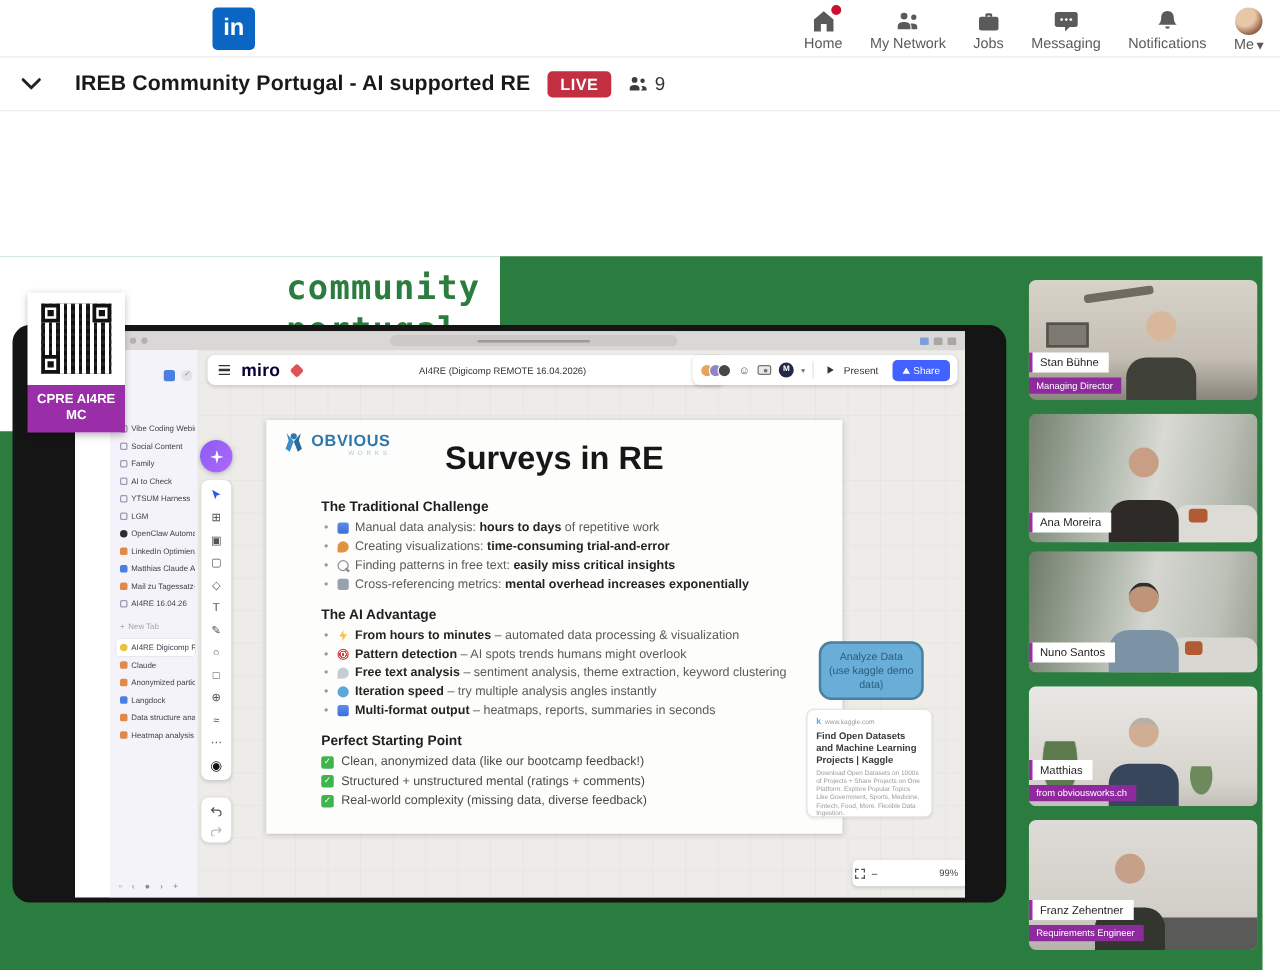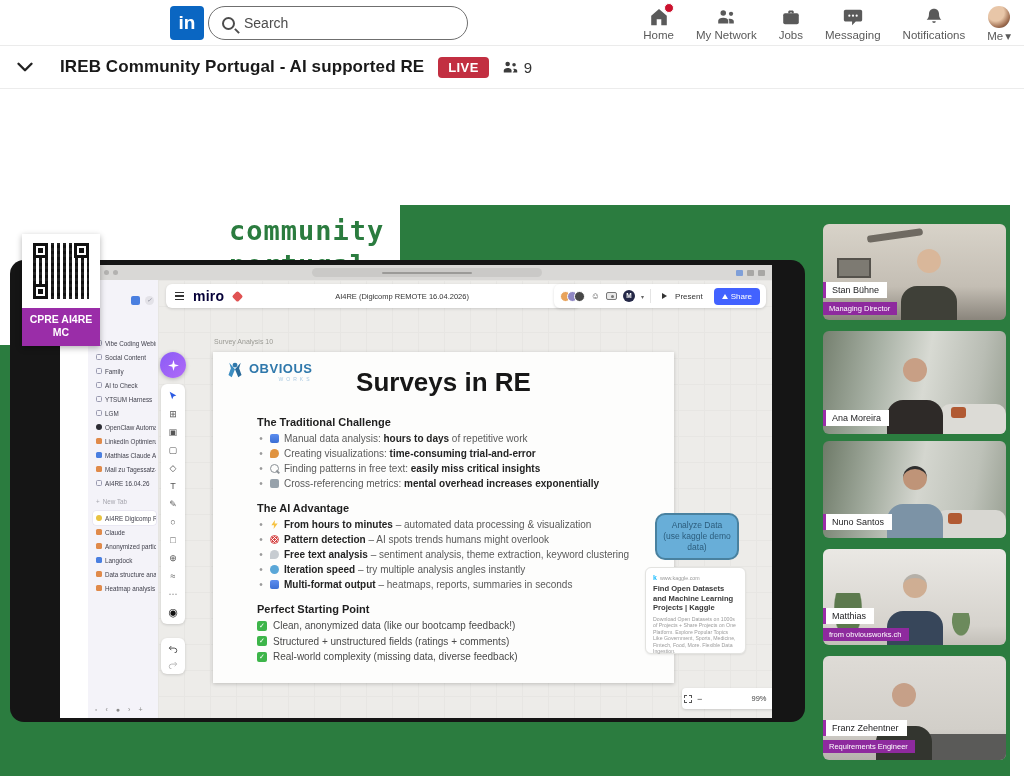--- a/index.html
+++ b/index.html
@@ -94,21 +94,21 @@
   .ai-btn { position:absolute; left:2px; top:72px; width:26px; height:26px; border-radius:50%; background:linear-gradient(135deg,#8a5cf6,#b069f7); box-shadow:0 1px 4px rgba(0,0,0,.25); display:flex; align-items:center; justify-content:center; cursor:pointer; }
   .tool-rail { position:absolute; left:3px; top:104px; width:24px; background:#fff; border-radius:6px; box-shadow:0 1px 3px rgba(0,0,0,.15); padding:3px 0; display:flex; flex-direction:column; align-items:center; }
   .tool { height:18px; width:100%; display:flex; align-items:center; justify-content:center; font-size:9px; color:#555; cursor:pointer; }
   .tool.rec { color:#111; font-size:11px; }
   .tool-rail2 { position:absolute; left:3px; top:358px; width:24px; background:#fff; border-radius:6px; box-shadow:0 1px 3px rgba(0,0,0,.15); padding:2px 0; display:flex; flex-direction:column; align-items:center; }
   .tool-rail2 .tool { height:16px; }
 
   .frame-label { position:absolute; left:56px; top:58px; font-size:7px; color:#9a9a94; }
 
   
-  .slide { position:absolute; left:55px; top:72px; width:461px; height:331px; background:#fdfdfc; box-shadow:0 1px 4px rgba(0,0,0,.2); }
+  .slide { position:absolute; left:55px; top:56px; width:461px; height:331px; background:#fdfdfc; box-shadow:0 1px 4px rgba(0,0,0,.2); }
   .s-logo { position:absolute; left:12px; top:9px; display:flex; align-items:flex-start; gap:4px; }
   .s-logo-text { display:flex; flex-direction:column; }
   .s-logo-main { font-weight:bold; font-size:13px; color:#2f78ab; letter-spacing:.5px; }
   .s-logo-sub { font-size:5px; color:#a9c9e0; letter-spacing:3px; align-self:flex-end; }
   .s-title { text-align:center; font-size:26px; font-weight:bold; color:#171717; padding-top:15px; }
   .s-body { position:absolute; left:44px; top:64px; right:16px; }
   .s-h3 { font-size:11px; font-weight:bold; color:#1f1f1f; margin:11px 0 3px; }
   .s-body .sec:first-child .s-h3 { margin-top:0; }
   .b-row { display:flex; align-items:center; gap:5px; font-size:10px; color:#5a5a5a; line-height:15px; }
   .b-dot { color:#9a9a9a; width:8px; text-align:center; flex:0 0 auto; }
@@ -178,24 +178,20 @@
   .name-badge { position:absolute; left:0; background:#fff; color:#1d1d1f; font-size:9px; font-weight:normal; padding:3px 8px 3px 6px; border-left:3px solid #9a2da8; white-space:nowrap; z-index:2; }
   .role-badge { position:absolute; left:0; background:#8e2a9e; color:#fff; font-size:7.5px; padding:2px 7px 2px 6px; white-space:nowrap; z-index:2; }
 </style>
 </head>
 <body>
 
 <div class="page">
 
   <div class="topnav">
     <div class="li-logo">in</div>
-    <div class="search">
-      <span class="mag"></span>
-      <span>Search</span>
-    </div>
     <div class="nav-items">
       <div class="nav-item">
         <span class="nav-ic">
             <svg viewBox="0 0 24 24">
               <path d="M12 3.2 3.5 10.5V21h6v-6.5h5V21h6V10.5z"></path>
             </svg>
             <i class="nav-badge"></i>
           </span>
         <span>Home</span>
       </div>
@@ -539,21 +535,21 @@
                     </div>
                   </div>
                   <div class="sec">
                     <div class="s-h3">Perfect Starting Point</div>
                     <div class="c-row">
                       <span class="chk">✓</span>
                       <span>Clean, anonymized data (like our bootcamp feedback!)</span>
                     </div>
                     <div class="c-row">
                       <span class="chk">✓</span>
-                      <span>Structured + unstructured fields (ratings + comments)</span>
+                      <span>Structured + unstructured mental (ratings + comments)</span>
                     </div>
                     <div class="c-row">
                       <span class="chk">✓</span>
                       <span>Real-world complexity (missing data, diverse feedback)</span>
                     </div>
                   </div>
                 </div>
             </div>
 
             <div class="sticky">Analyze Data (use kaggle demo data)</div>

